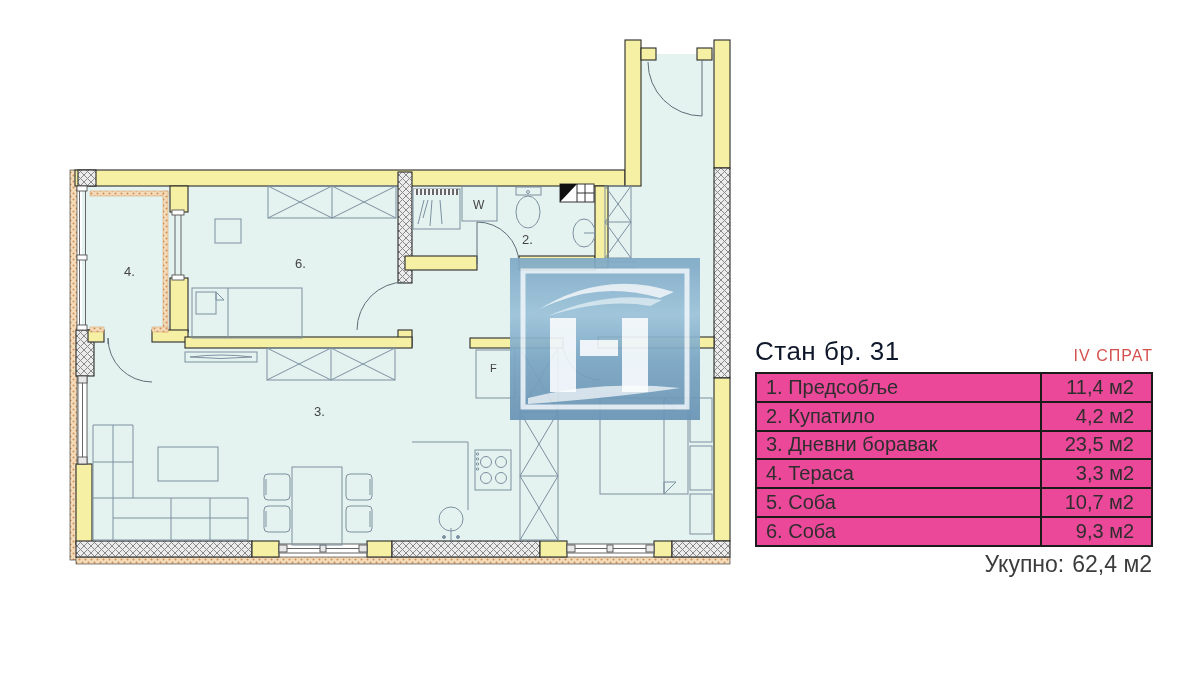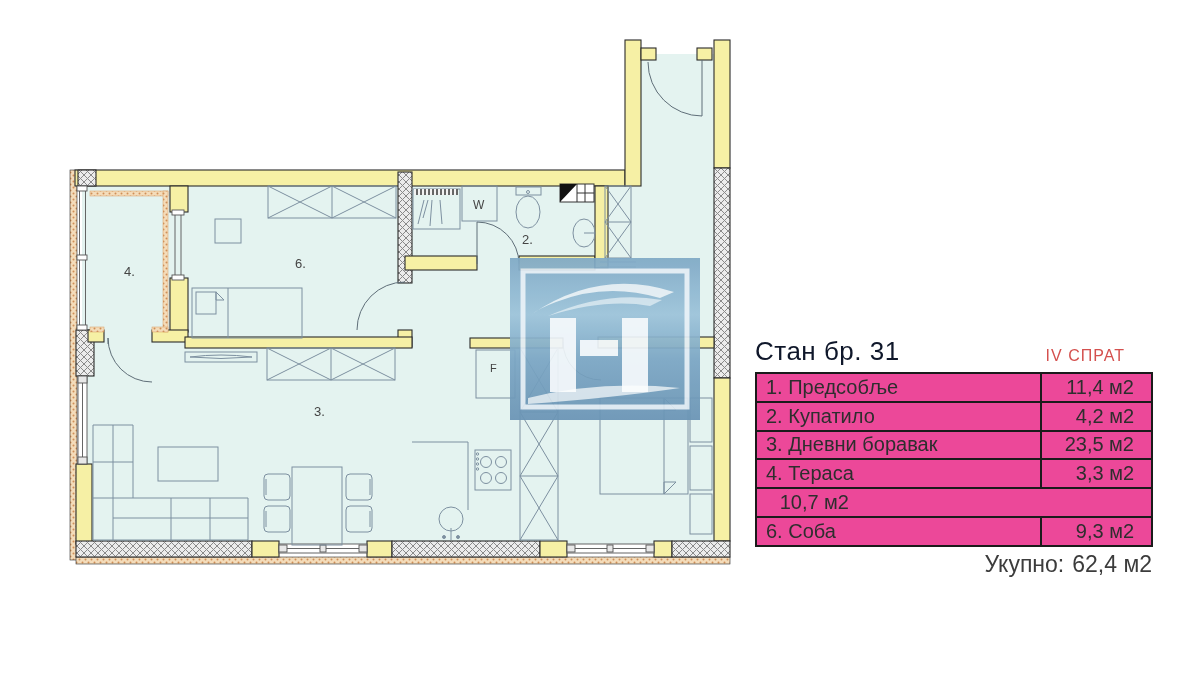--- a/index.html
+++ b/index.html
@@ -3,21 +3,21 @@
 <meta charset="utf-8">
 <style>
   html,body{margin:0;padding:0;background:#ffffff;}
   body{width:1200px;height:675px;position:relative;font-family:"Liberation Sans",sans-serif;overflow:hidden;}
   .stage{position:absolute;left:0;top:0;width:1200px;height:675px;}
   svg{position:absolute;left:0;top:0;}
   
   .panel{position:absolute;left:755px;top:333px;width:398px;color:#2e2e2e;}
   .panel-header{display:flex;justify-content:space-between;align-items:flex-end;height:34px;margin-bottom:5px;}
   .apt-title{font-size:26px;letter-spacing:.5px;color:#0f172a;}
-  .floor-label{font-size:16px;letter-spacing:1px;color:#d4504e;padding-bottom:2px;margin-right:28px;}
+  .floor-label{font-size:16px;letter-spacing:1px;color:#d4504e;padding-bottom:2px;}
   .area-table{border:2px solid #1b1b1b;background:#ec4899;}
   .arow{display:flex;align-items:stretch;border-bottom:2px solid #1b1b1b;height:26.8px;font-size:20px;}
   .arow:last-child{border-bottom:none;}
   .cell-name{flex:1;display:flex;align-items:center;padding-left:9px;border-right:2px solid #1b1b1b;}
   .cell-area{width:92px;display:flex;align-items:center;justify-content:flex-end;padding-right:17px;}
   .total-row{display:flex;justify-content:flex-end;gap:8px;font-size:23px;color:#3c3c3c;margin-top:4px;padding-right:1px;align-items:center;}
   
   text{font-family:"Liberation Sans",sans-serif;fill:#444;}
 </style>
 </head>
@@ -312,20 +312,21 @@
     </div>
     <div class="arow">
       <span class="cell-name">3. Дневни боравак</span>
       <span class="cell-area">23,5 м2</span>
     </div>
     <div class="arow">
       <span class="cell-name">4. Тераса</span>
       <span class="cell-area">3,3 м2</span>
     </div>
     <div class="arow">
+      <span class="cell-name">5. Соба</span>
       <span class="cell-area">10,7 м2</span>
     </div>
     <div class="arow">
       <span class="cell-name">6. Соба</span>
       <span class="cell-area">9,3 м2</span>
     </div>
   </div>
   <div class="total-row">
     <span>Укупно:</span>
     <span>62,4 м2</span>

